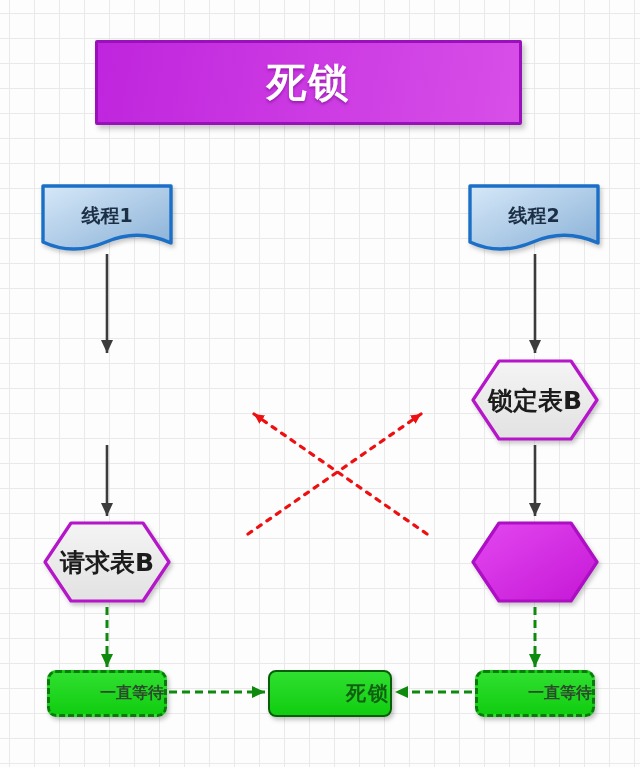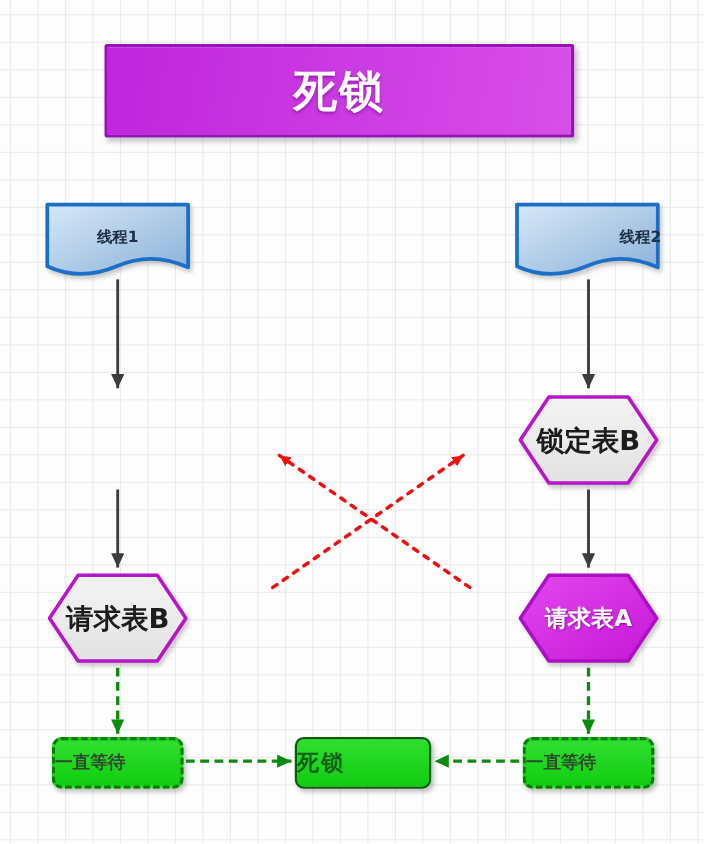--- a/index.html
+++ b/index.html
@@ -20,25 +20,25 @@
     display:flex;align-items:center;justify-content:center;
     box-shadow:3px 4px 5px rgba(80,80,80,.30);
   }
   .title-banner .label{
     color:#ffffff;font-size:40px;font-weight:bold;letter-spacing:2px;
     text-shadow:0 2px 3px rgba(110,0,130,.55);
   }
   .node{position:absolute;display:flex;align-items:center;justify-content:center;}
   .node .shape{position:absolute;left:0;top:0;width:100%;height:100%;filter:drop-shadow(2px 3px 2px rgba(60,60,60,.28));}
   .node .label{position:relative;z-index:2;}
-  .doc-label{color:#1c2f45;font-size:14px;font-weight:600;padding-bottom:16px;}
+  .doc-label{color:#1c2f45;font-size:19px;font-weight:600;padding-bottom:16px;}
   .hex-label-light{color:#ffffff;font-size:21px;font-weight:bold;text-shadow:1px 1px 2px rgba(120,0,140,.65);}
   .hex-label-dark{color:#1c1c1c;font-size:25px;font-weight:bold;}
   .green-box{
-    position:absolute;display:flex;align-items:center;justify-content:flex-start;
+    position:absolute;display:flex;align-items:center;justify-content:flex-end;
     background:linear-gradient(180deg,#30df30,#10cd10);
     box-shadow:2px 3px 4px rgba(60,60,60,.30);
   }
   .wait-box{border:3px dashed #087c08;border-radius:9px;}
   .wait-box .label{color:#2d4a2d;font-size:16px;font-weight:bold;}
   .deadlock-box{border:2px solid #065e06;border-radius:8px;}
   .deadlock-box .label{color:#115f11;font-size:20px;font-weight:bold;letter-spacing:2px;}
   .connectors{position:absolute;left:0;top:0;width:640px;height:767px;pointer-events:none;}
 </style>
 </head>
@@ -56,21 +56,21 @@
         <linearGradient id="docGrad1" x1="0" y1="0" x2="1" y2="1">
           <stop offset="0" stop-color="#d6e8f8"></stop>
             <stop offset="1" stop-color="#8ab1d7"></stop>
         </linearGradient>
       </defs>
       <path d="M3,3 H131 V60 Q98,45 66,59 Q33,73 3,59 Z" fill="url(#docGrad1)" stroke="#1b6fc7" stroke-width="3.4" stroke-linejoin="round"></path>
     </svg>
     <span class="label doc-label">线程1</span>
   </div>
 
-  <div class="node" style="left:467px;top:183px;width:134px;height:82px;justify-content:flex-end;">
+  <div class="node" style="left:467px;top:183px;width:134px;height:82px;">
     <svg class="shape" viewBox="0 0 134 82">
       <defs>
         <linearGradient id="docGrad2" x1="0" y1="0" x2="1" y2="1">
           <stop offset="0" stop-color="#d6e8f8"></stop>
             <stop offset="1" stop-color="#8ab1d7"></stop>
         </linearGradient>
       </defs>
       <path d="M3,3 H131 V60 Q98,45 66,59 Q33,73 3,59 Z" fill="url(#docGrad2)" stroke="#1b6fc7" stroke-width="3.4" stroke-linejoin="round"></path>
     </svg>
     <span class="label doc-label">线程2</span>
@@ -106,21 +106,20 @@
   <div class="node" style="left:470px;top:519px;width:130px;height:86px;">
     <svg class="shape" viewBox="0 0 130 86">
       <defs>
         <linearGradient id="hexMag2" x1="0" y1="0" x2="1" y2="1">
           <stop offset="0" stop-color="#e348f0"></stop>
             <stop offset="1" stop-color="#c517d6"></stop>
         </linearGradient>
       </defs>
       <polygon points="3,43 29,4 101,4 127,43 101,82 29,82" fill="url(#hexMag2)" stroke="#ad0fc4" stroke-width="3.2" stroke-linejoin="round"></polygon>
     </svg>
-    <span class="label hex-label-light">请求表A</span>
   </div>
 
   <div class="green-box wait-box" style="left:47px;top:670px;width:114px;height:41px;">
     <span class="label">一直等待</span>
   </div>
 
   <div class="green-box deadlock-box" style="left:268px;top:670px;width:120px;height:43px;">
     <span class="label">死锁</span>
   </div>
 

